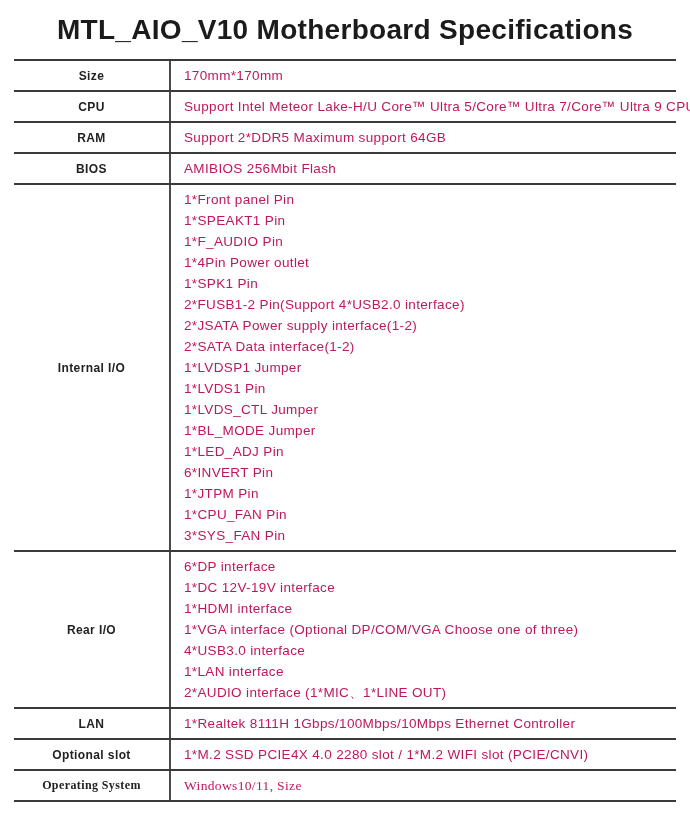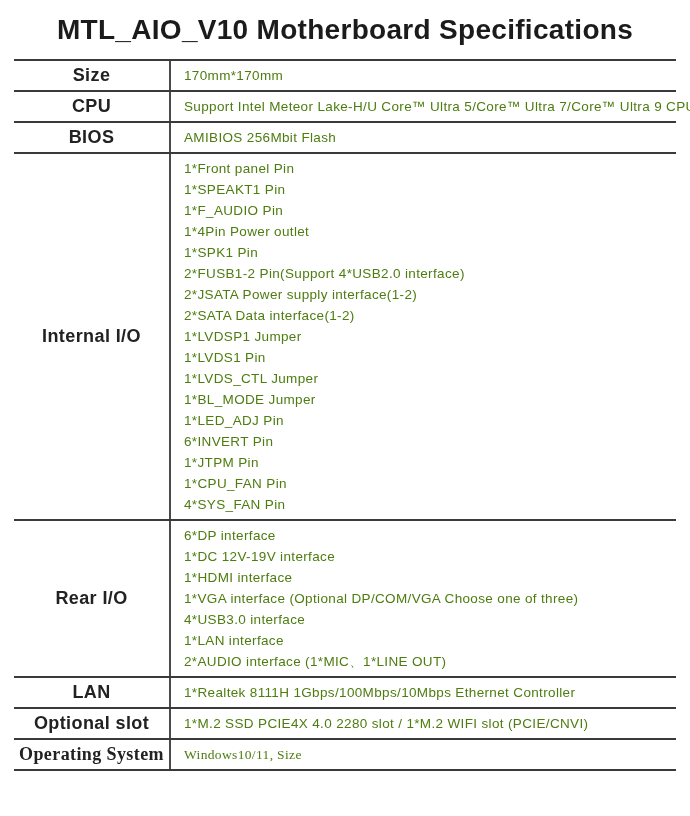--- a/index.html
+++ b/index.html
@@ -46,58 +46,64 @@
   }
   .cell-label {
     flex: 0 0 157px;
     width: 157px;
     border-right: 2px solid #4a4a4a;
     display: flex;
     align-items: center;
     justify-content: center;
     text-align: center;
     font-weight: 700;
-    font-size: 18px;
+    font-size: 12px;
     color: #222222;
     letter-spacing: 0.4px;
     padding: 2px 4px;
     box-sizing: border-box;
   }
   .cell-value {
     flex: 1 1 auto;
     display: flex;
     flex-direction: column;
     justify-content: center;
     padding: 4px 0;
   }
   .value-line {
     font-size: 13.5px;
     line-height: 15px;
     padding: 3px 10px 3px 13px;
-    color: #4d7c0f;
+    color: #be185d;
     letter-spacing: 0.35px;
     white-space: nowrap;
   }
 </style>
 </head>
 <body>
 
 <div class="page">
   <h1 class="title">MTL_AIO_V10 Motherboard Specifications</h1>
   <div class="spec-table" id="spec-table">
       <div class="spec-row">
         <div class="cell-label">Size</div>
         <div class="cell-value">
           <div class="value-line">170mm*170mm</div>
         </div>
       </div>
       <div class="spec-row">
         <div class="cell-label">CPU</div>
         <div class="cell-value">
           <div class="value-line">Support Intel Meteor Lake-H/U Core™ Ultra 5/Core™ Ultra 7/Core™ Ultra 9 CPU</div>
+        </div>
+      </div>
+      <div class="spec-row">
+        <div class="cell-label">RAM</div>
+        <div class="cell-value">
+          <div class="value-line">Support 2*DDR5 Maximum support 64GB</div>
         </div>
       </div>
       <div class="spec-row">
         <div class="cell-label">BIOS</div>
         <div class="cell-value">
           <div class="value-line">AMIBIOS 256Mbit Flash</div>
         </div>
       </div>
       <div class="spec-row">
         <div class="cell-label">Internal I/O</div>
@@ -111,21 +117,21 @@
           <div class="value-line">2*JSATA Power supply interface(1-2)</div>
           <div class="value-line">2*SATA Data interface(1-2)</div>
           <div class="value-line">1*LVDSP1 Jumper</div>
           <div class="value-line">1*LVDS1 Pin</div>
           <div class="value-line">1*LVDS_CTL Jumper</div>
           <div class="value-line">1*BL_MODE Jumper</div>
           <div class="value-line">1*LED_ADJ Pin</div>
           <div class="value-line">6*INVERT Pin</div>
           <div class="value-line">1*JTPM Pin</div>
           <div class="value-line">1*CPU_FAN Pin</div>
-          <div class="value-line">4*SYS_FAN Pin</div>
+          <div class="value-line">3*SYS_FAN Pin</div>
         </div>
       </div>
       <div class="spec-row">
         <div class="cell-label">Rear I/O</div>
         <div class="cell-value">
           <div class="value-line">6*DP interface</div>
           <div class="value-line">1*DC 12V-19V interface</div>
           <div class="value-line">1*HDMI interface</div>
           <div class="value-line">1*VGA interface (Optional DP/COM/VGA Choose one of three)</div>
           <div class="value-line">4*USB3.0 interface</div>

